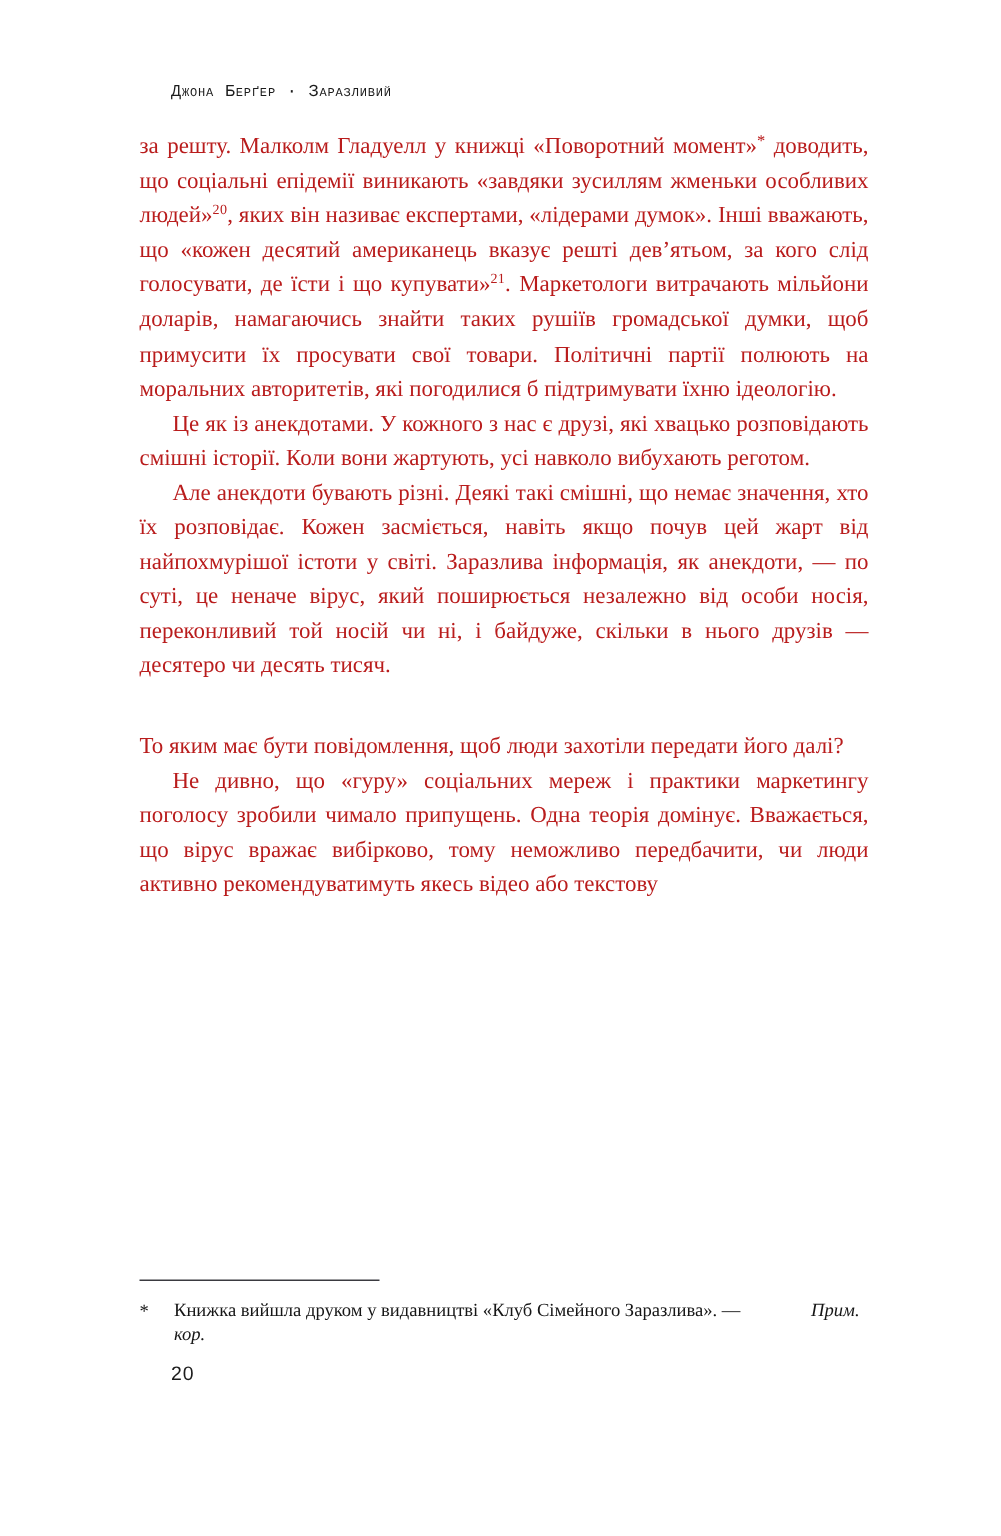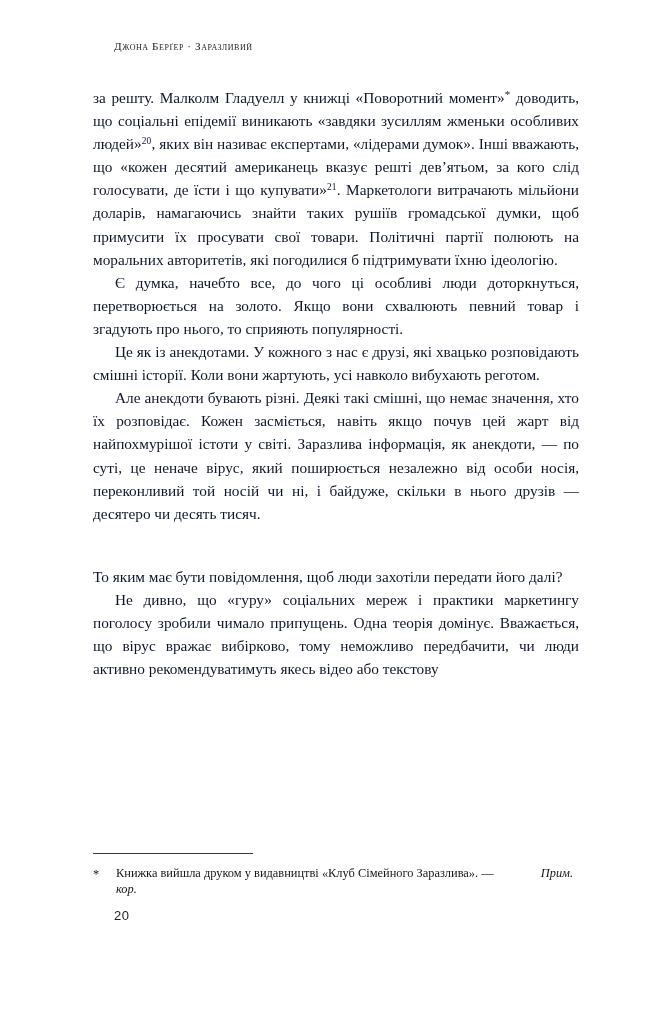--- a/index.html
+++ b/index.html
@@ -22,22 +22,22 @@
     left: 0; top: 0;
     width: 667px;
     height: 1024px;
     background: #ffffff;
   }
 
   
   .running-head {
     position: absolute;
     left: 114px;
-    top: 40px;
-    font-family: Liberation Serif, serif;
+    top: 56px;
+    font-family: Liberation Mono, monospace;
     font-size: 11.2px;
     letter-spacing: 0.55px;
     color: #1c1c1c;
     font-variant: small-caps;
     text-transform: none;
     white-space: nowrap;
   }
 
   
   .textblock {
@@ -49,24 +49,24 @@
 
   p.body-par {
     margin: 0;
     padding: 0;
     font-size: 15.3px;
     line-height: 23.1px;
     text-align: justify;
     text-justify: inter-word;
     text-indent: 22px;
     hyphens: manual;
-    color: #0f172a;
+    color: #b91c1c;
   }
   p.body-par.no-indent { text-indent: 0; }
-  p.body-par.gap-before { margin-top: 40px; }
+  p.body-par.gap-before { margin-top: 30px; }
 
   sup.ref {
     font-size: 9.4px;
     vertical-align: 0.55em;
     line-height: 0;
     letter-spacing: 0.2px;
   }
   sup.star {
     font-size: 11px;
     vertical-align: 0.45em;
@@ -115,21 +115,20 @@
 </style>
 </head>
 <body>
 
 <div class="page">
 
   <div class="running-head">Джона Берґер · Заразливий</div>
 
   <div class="textblock">
       <p class="body-par no-indent">за решту. Малколм Гладуелл у книжці «Поворотний момент»<sup class="star">*</sup> доводить, що соціальні епідемії виникають «завдяки зусиллям жменьки особливих людей»<sup class="ref">20</sup>, яких він називає експертами, «лідерами думок». Інші вважають, що «кожен десятий американець вказує решті дев’ятьом, за кого слід голосувати, де їсти і що купувати»<sup class="ref">21</sup>. Маркетологи витрачають мільйони доларів, намагаючись знайти таких рушіїв громадської думки, щоб примусити їх просувати свої товари. Політичні партії полюють на моральних авторитетів, які погодилися б підтримувати їхню ідеологію.</p>
-      <p class="body-par">Є думка, начебто все, до чого ці особливі люди доторкнуться, перетворюється на золото. Якщо вони схвалюють певний товар і згадують про нього, то сприяють популярності.</p>
       <p class="body-par">Це як із анекдотами. У кожного з нас є друзі, які хвацько розповідають смішні історії. Коли вони жартують, усі навколо вибухають реготом.</p>
       <p class="body-par">Але анекдоти бувають різні. Деякі такі смішні, що немає значення, хто їх розповідає. Кожен засміється, навіть якщо почув цей жарт від найпохмурішої істоти у світі. Заразлива інформація, як анекдоти, — по суті, це неначе вірус, який поширюється незалежно від особи носія, переконливий той носій чи ні, і байдуже, скільки в нього друзів — десятеро чи десять тисяч.</p>
       <p class="body-par no-indent gap-before">То яким має бути повідомлення, щоб люди захотіли передати його далі?</p>
       <p class="body-par">Не дивно, що «гуру» соціальних мереж і практики маркетингу поголосу зробили чимало припущень. Одна теорія домінує. Вважається, що вірус вражає вибірково, тому неможливо передбачити, чи люди активно рекомендуватимуть якесь відео або текстову</p>
     </div>
 
   <div class="footnote-area">
     <div class="footnote-rule"></div>
     <div class="footnote">
       <span class="fn-marker">*</span>

